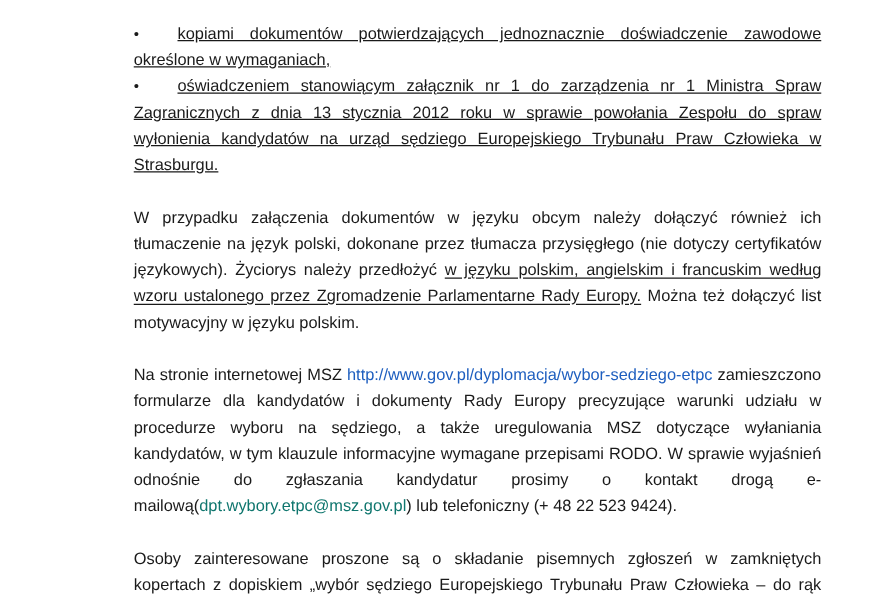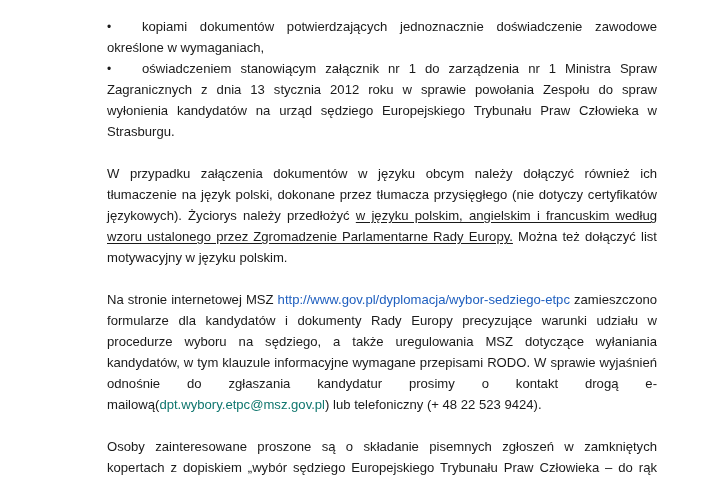--- a/index.html
+++ b/index.html
@@ -42,20 +42,21 @@
   }
 
   .bullet-para {
     margin: 0;
     font-size: 13.1px;
     line-height: 21px;
     text-align: justify;
     color: #1a1a1a;
     padding-left: 0;
     text-indent: 0;
+    text-decoration: underline;
   }
 
   .bullet-mark {
     display: inline-block;
     width: 35px;
     font-size: 13.1px;
   }
   .bullet-mark::before {
     content: "\2022";
     font-size: 12px;

